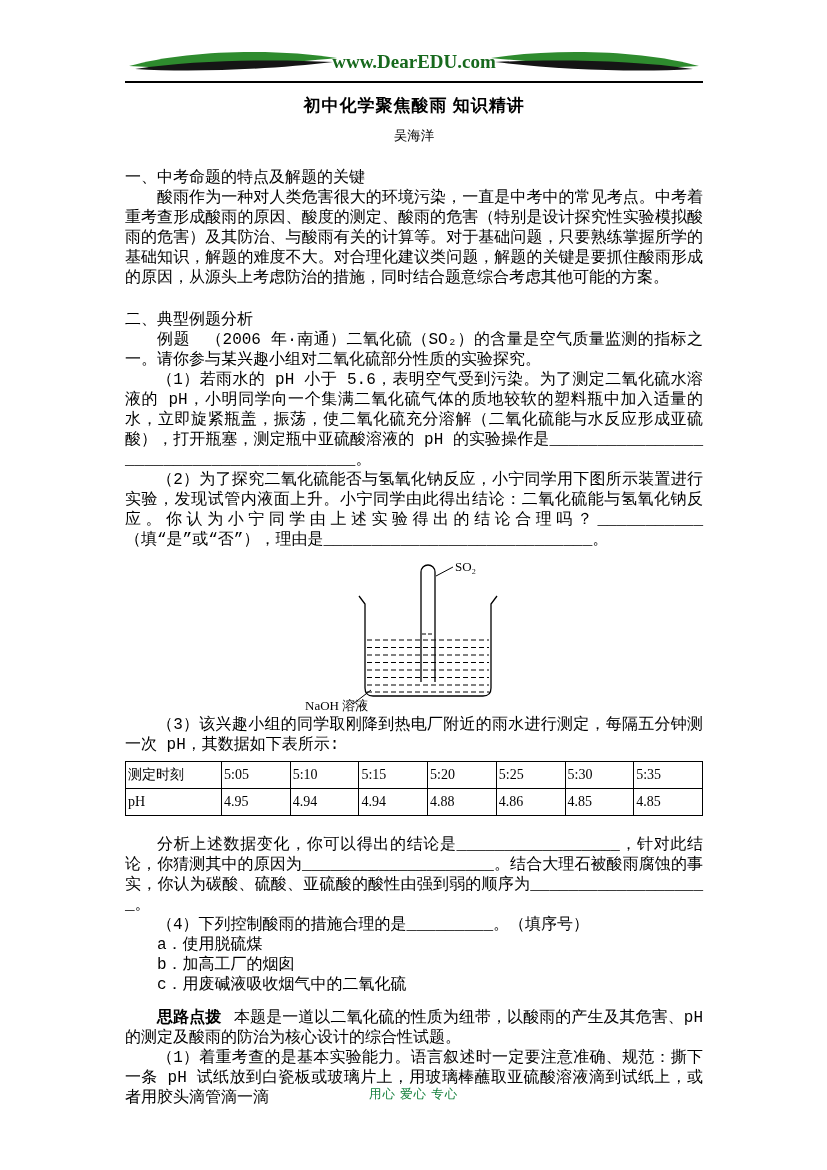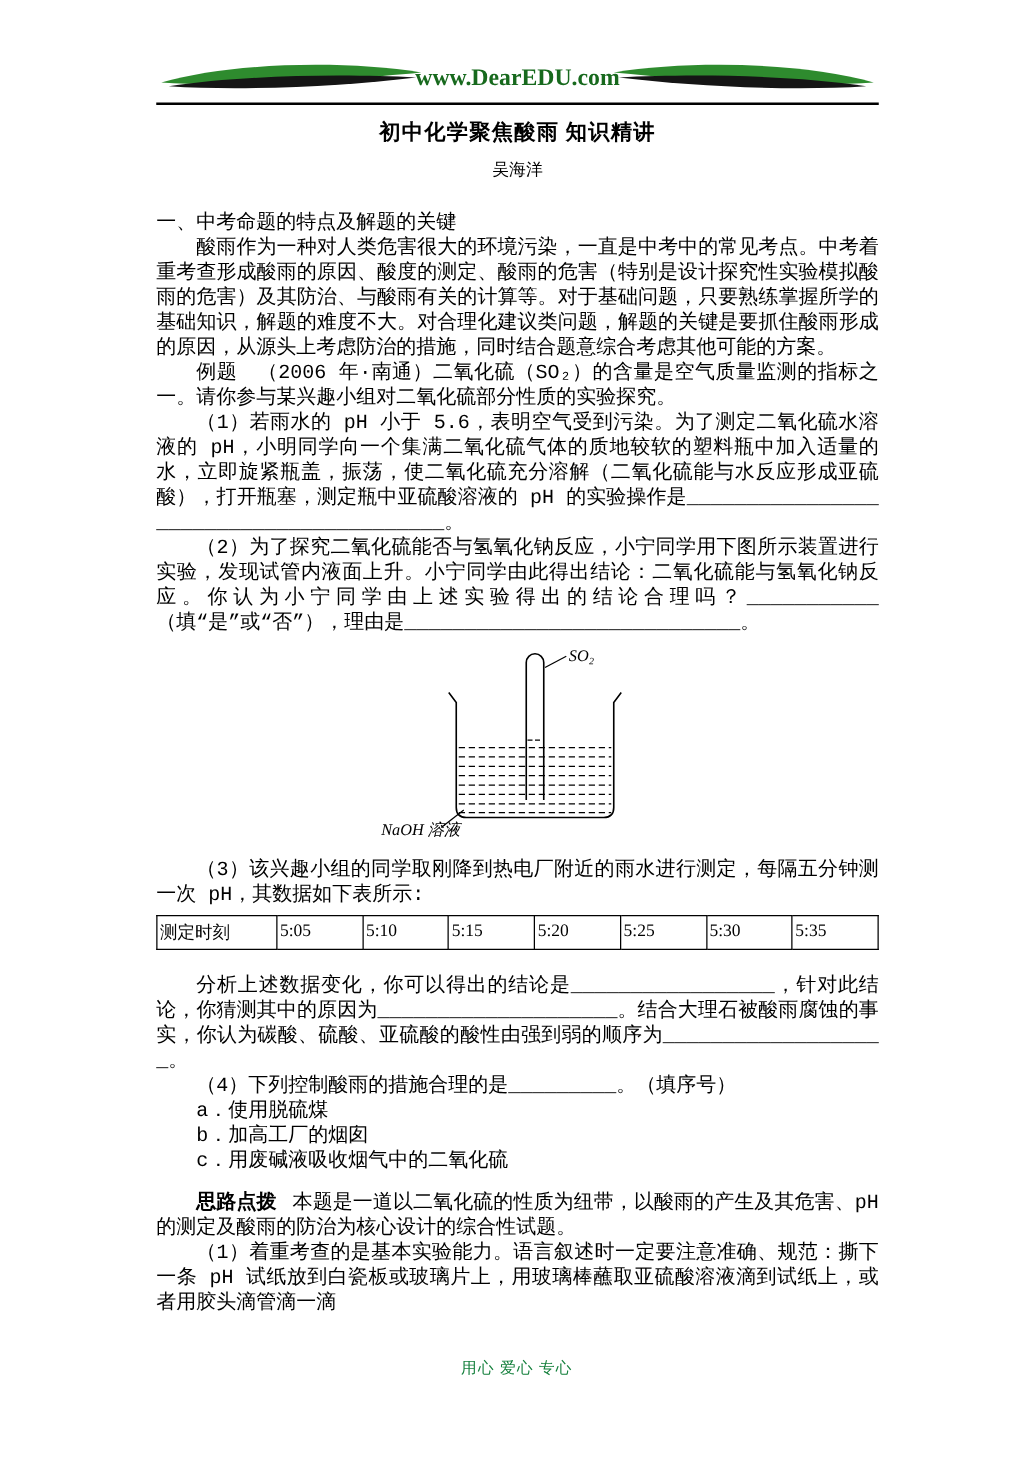--- a/index.html
+++ b/index.html
@@ -15,21 +15,21 @@
 
   .title { text-align:center; font-size:17px; font-weight:bold; margin-top:18px; line-height:24px; letter-spacing:1px; }
   .author { text-align:center; font-size:13.5px; margin-top:8px; line-height:20px; }
 
   p { font-size:16px; line-height:20px; text-align:justify; word-break:break-all;font-family:Liberation Mono, monospace; }
   .sec-head { margin-top:22px; }
   .indent { text-indent:2em; }
   .option { padding-left:2em; }
   .tips-label { font-weight:bold; margin-right:0.8em; }
 
-  .diagram { margin:6px 0 14px 178px; width:290px; height:158px;font-style:italic; }
+  .diagram { margin:6px 0 1px 178px; width:290px; height:158px; }
   .diagram svg { display:block; }
 
   table.ph-table { border-collapse:collapse; width:578px; margin-top:6px; table-layout:fixed; }
   table.ph-table td {
     border:1px solid #000; text-align:left; font-size:14px;
     height:27px; padding:0 2px; font-family:"Liberation Serif","DejaVu Serif",serif;
   }
   .analysis { margin-top:19px; }
   .tips-p { margin-top:13px; }
 
@@ -50,20 +50,21 @@
     </svg>
     <div class="rule"></div>
   </header>
 
   <h1 class="title">初中化学聚焦酸雨 知识精讲</h1>
   <div class="author">吴海洋</div>
 
   <p class="sec-head">一、中考命题的特点及解题的关键</p>
   <p class="indent">酸雨作为一种对人类危害很大的环境污染，一直是中考中的常见考点。中考着重考查形成酸雨的原因、酸度的测定、酸雨的危害（特别是设计探究性实验模拟酸雨的危害）及其防治、与酸雨有关的计算等。对于基础问题，只要熟练掌握所学的基础知识，解题的难度不大。对合理化建议类问题，解题的关键是要抓住酸雨形成的原因，从源头上考虑防治的措施，同时结合题意综合考虑其他可能的方案。</p>
 
+  <p class="sec-head">二、典型例题分析</p>
   <p class="indent">例题　（2006 年·南通）二氧化硫（SO₂）的含量是空气质量监测的指标之一。请你参与某兴趣小组对二氧化硫部分性质的实验探究。</p>
   <p class="indent">（1）若雨水的 pH 小于 5.6，表明空气受到污染。为了测定二氧化硫水溶液的 pH，小明同学向一个集满二氧化硫气体的质地较软的塑料瓶中加入适量的水，立即旋紧瓶盖，振荡，使二氧化硫充分溶解（二氧化硫能与水反应形成亚硫酸），打开瓶塞，测定瓶中亚硫酸溶液的 pH 的实验操作是________________________________________。</p>
   <p class="indent">（2）为了探究二氧化硫能否与氢氧化钠反应，小宁同学用下图所示装置进行实验，发现试管内液面上升。小宁同学由此得出结论：二氧化硫能与氢氧化钠反应。你认为小宁同学由上述实验得出的结论合理吗？___________（填“是”或“否”），理由是____________________________。</p>
 
   <figure class="diagram">
     <svg width="290" height="158" viewBox="0 0 290 158">
 
       <path d="M56,40 L62,48 L62,132 Q62,140 70,140 L180,140 Q188,140 188,132 L188,48 L194,40" fill="none" stroke="#000" stroke-width="1.3"></path>
 
       <g stroke="#000" stroke-width="1" stroke-dasharray="5 3">
@@ -106,20 +107,30 @@
       <tr>
         <td>测定时刻</td>
         <td>5:05</td>
         <td>5:10</td>
         <td>5:15</td>
         <td>5:20</td>
         <td>5:25</td>
         <td>5:30</td>
         <td>5:35</td>
       </tr>
+      <tr>
+        <td>pH</td>
+        <td>4.95</td>
+        <td>4.94</td>
+        <td>4.94</td>
+        <td>4.88</td>
+        <td>4.86</td>
+        <td>4.85</td>
+        <td>4.85</td>
+      </tr>
     </tbody>
   </table>
 
   <p class="indent analysis">分析上述数据变化，你可以得出的结论是_________________，针对此结论，你猜测其中的原因为____________________。结合大理石被酸雨腐蚀的事实，你认为碳酸、硫酸、亚硫酸的酸性由强到弱的顺序为___________________。</p>
   <p class="indent">（4）下列控制酸雨的措施合理的是_________。（填序号）</p>
   <p class="option">a．使用脱硫煤</p>
   <p class="option">b．加高工厂的烟囱</p>
   <p class="option">c．用废碱液吸收烟气中的二氧化硫</p>
 
   <p class="indent tips-p">

